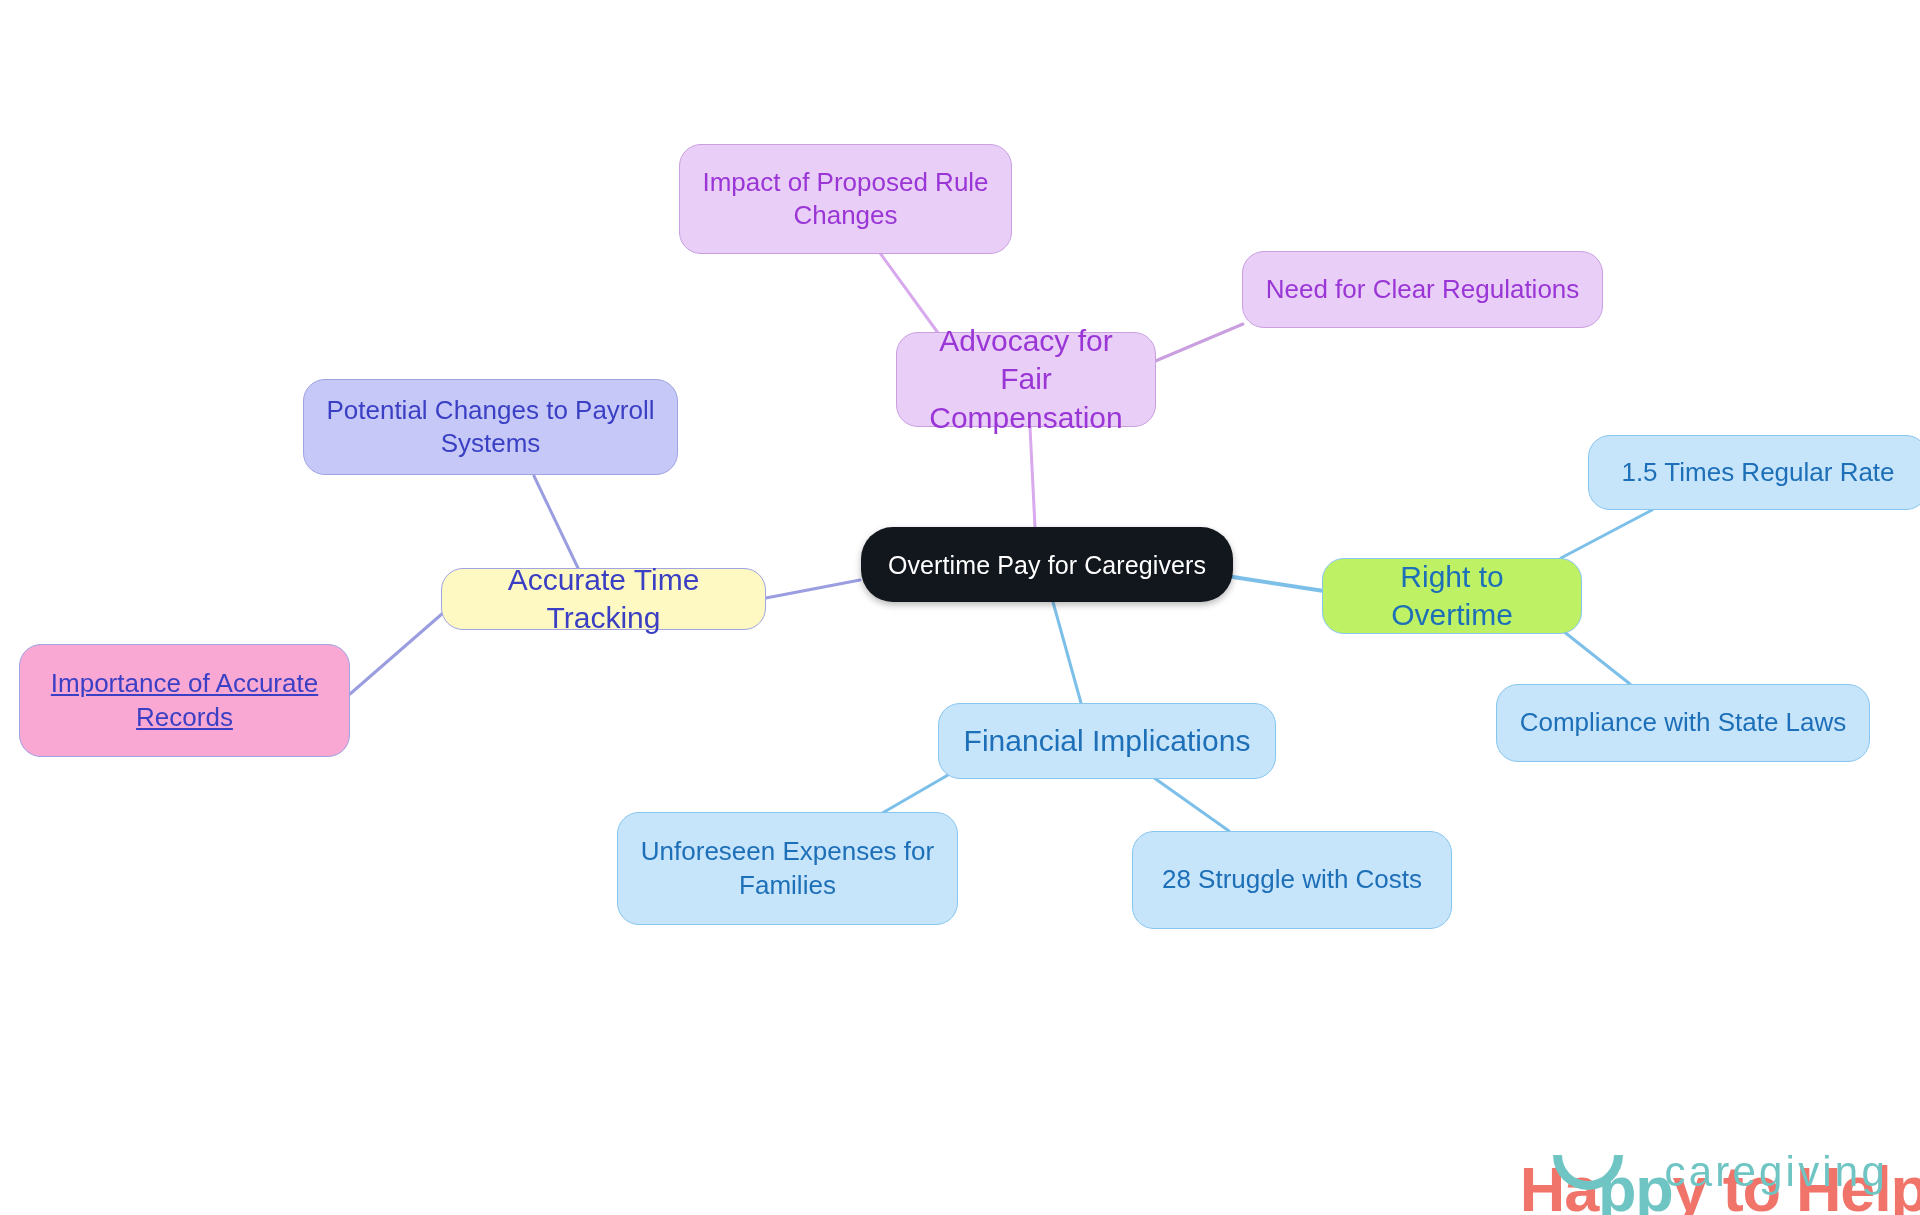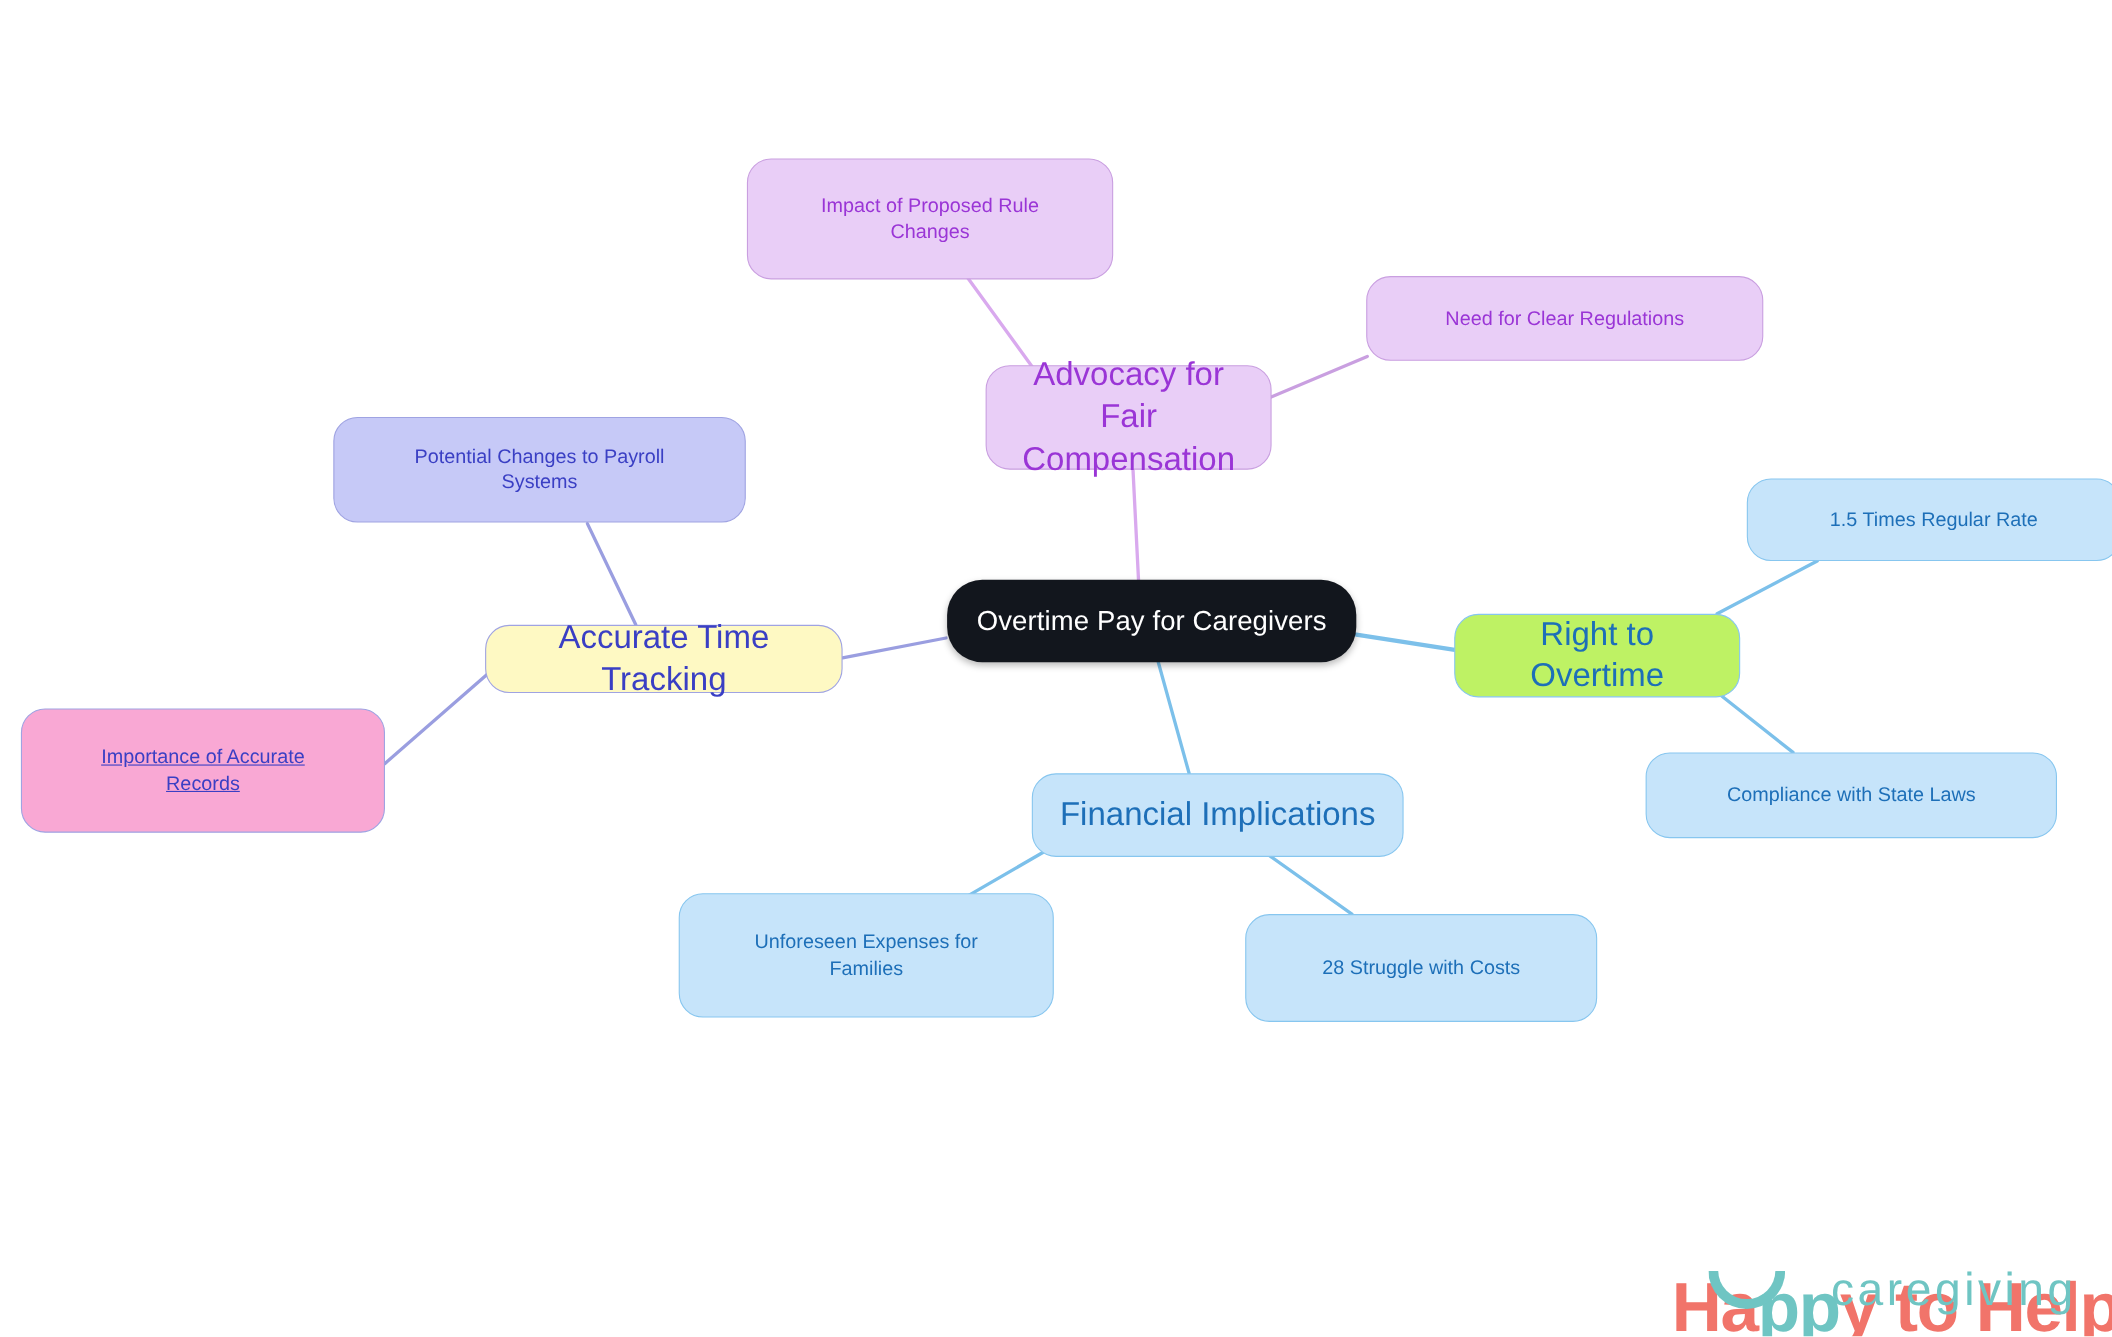--- a/index.html
+++ b/index.html
@@ -40,21 +40,21 @@
     white-space: pre-line;
   }
   .node.root {
     border-radius: 32px;
     border-width: 0;
     box-shadow: 0 3px 7px rgba(0,0,0,0.28);
     font-size: 25px;
     letter-spacing: 0.1px;
   }
   .node.lvl1 { font-size: 30px; }
-  .node.lvl2 { font-size: 18px; }
+  .node.lvl2 { font-size: 26px; }
 
   #logo {
     position: absolute;
     left: 1422px;
     top: 1095px;
     width: 470px;
     height: 110px;
   }
   .logo-main {
     position: absolute;

